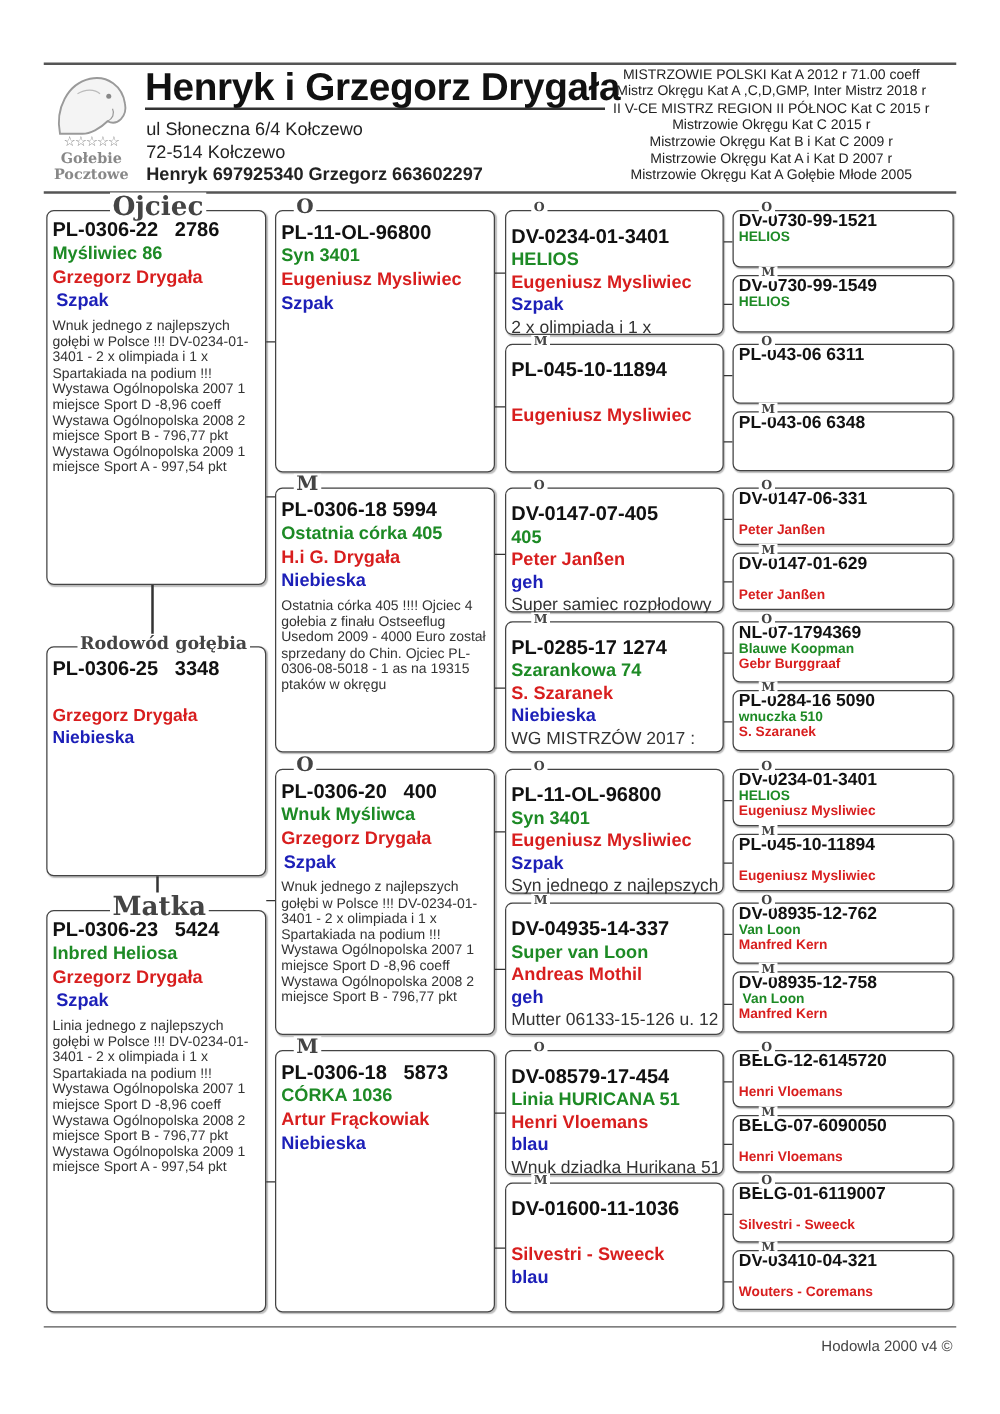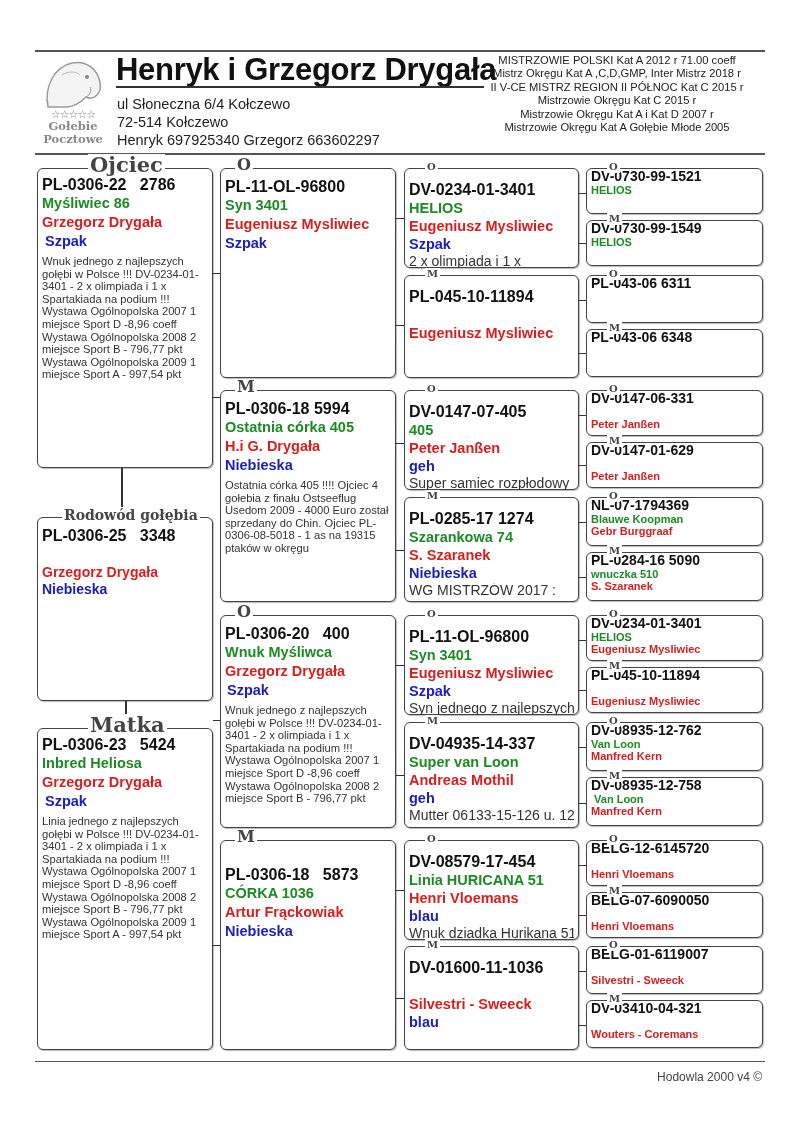--- a/index.html
+++ b/index.html
@@ -59,26 +59,27 @@
     <path d="M20 18 C26 14 34 14 38 18" fill="none" stroke="#bbb" stroke-width="1"></path>
   </svg>
   <div class="stars">☆☆☆☆☆</div>
   <div class="lt">Gołebie</div>
   <div class="lt">Pocztowe</div>
 </div>
 <div class="title">Henryk i Grzegorz Drygała</div>
 <div class="title-ul"></div>
 <div class="addr" style="top:96px;">ul Słoneczna 6/4 Kołczewo</div>
 <div class="addr" style="top:114px;">72-514 Kołczewo</div>
-<div class="addr" style="top:132px;">Henryk 697925340 Grzegorz 663602297</div>
+<div class="addr" style="top:132px;font-weight:bold;">Henryk 697925340 Grzegorz 663602297</div>
 <div class="awards">
   <div>MISTRZOWIE POLSKI Kat A  2012 r 71.00 coeff</div>
   <div>Mistrz Okręgu Kat A ,C,D,GMP, Inter Mistrz 2018 r</div>
   <div>II V-CE MISTRZ REGION II PÓŁNOC Kat C 2015 r</div>
   <div>Mistrzowie Okręgu Kat C 2015 r</div>
+  <div>Mistrzowie Okręgu Kat B i Kat C 2009 r</div>
   <div>Mistrzowie Okręgu Kat A i Kat D 2007 r</div>
   <div>Mistrzowie Okręgu Kat A Gołębie Młode 2005</div>
 </div>
 <div class="hr" style="top:153px;"></div>
 
 <div class="box c12" style="left:37px; top:168px; width:176px; height:300px;">
   <span class="lbl big" style="left:50px;">Ojciec</span>
   <div class="ring" style="margin-top:2px;">PL-0306-22   2786</div>
   <div class="nm">Myśliwiec 86</div>
   <div class="br">Grzegorz Drygała</div>
@@ -130,21 +131,21 @@
 <div class="box c12" style="left:220px; top:615px; width:176px; height:213px;">
   <span class="lbl mid" style="left:14px; font-size:16px; top:-12px;">O</span>
   <div class="ring" style="margin-top:4px;">PL-0306-20   400</div>
   <div class="nm">Wnuk Myśliwca</div>
   <div class="br">Grzegorz Drygała</div>
   <div class="cl" style="padding-left:2px;">Szpak</div>
   <div class="ds">Wnuk jednego z najlepszych gołębi w Polsce !!! DV-0234-01-3401 - 2 x olimpiada i 1 x Spartakiada na podium !!! Wystawa Ogólnopolska 2007 1 miejsce  Sport D -8,96 coeff Wystawa Ogólnopolska 2008 2 miejsce Sport B - 796,77 pkt</div>
 </div>
 <div class="box c12" style="left:220px; top:840px; width:176px; height:210px;">
   <span class="lbl mid" style="left:14px; font-size:16px; top:-12px;">M</span>
-  <div class="ring" style="margin-top:20px;">PL-0306-18   5873</div>
+  <div class="ring" style="margin-top:4px;">PL-0306-18   5873</div>
   <div class="nm">CÓRKA 1036</div>
   <div class="br">Artur Frąckowiak</div>
   <div class="cl">Niebieska</div>
 </div>
 
 <div class="hl" style="left:396px; top:218px; width:8px;"></div>
 <div class="hl" style="left:396px; top:325px; width:8px;"></div>
 <div class="hl" style="left:396px; top:443px; width:8px;"></div>
 <div class="hl" style="left:396px; top:550px; width:8px;"></div>
 <div class="hl" style="left:396px; top:665px; width:8px;"></div>

